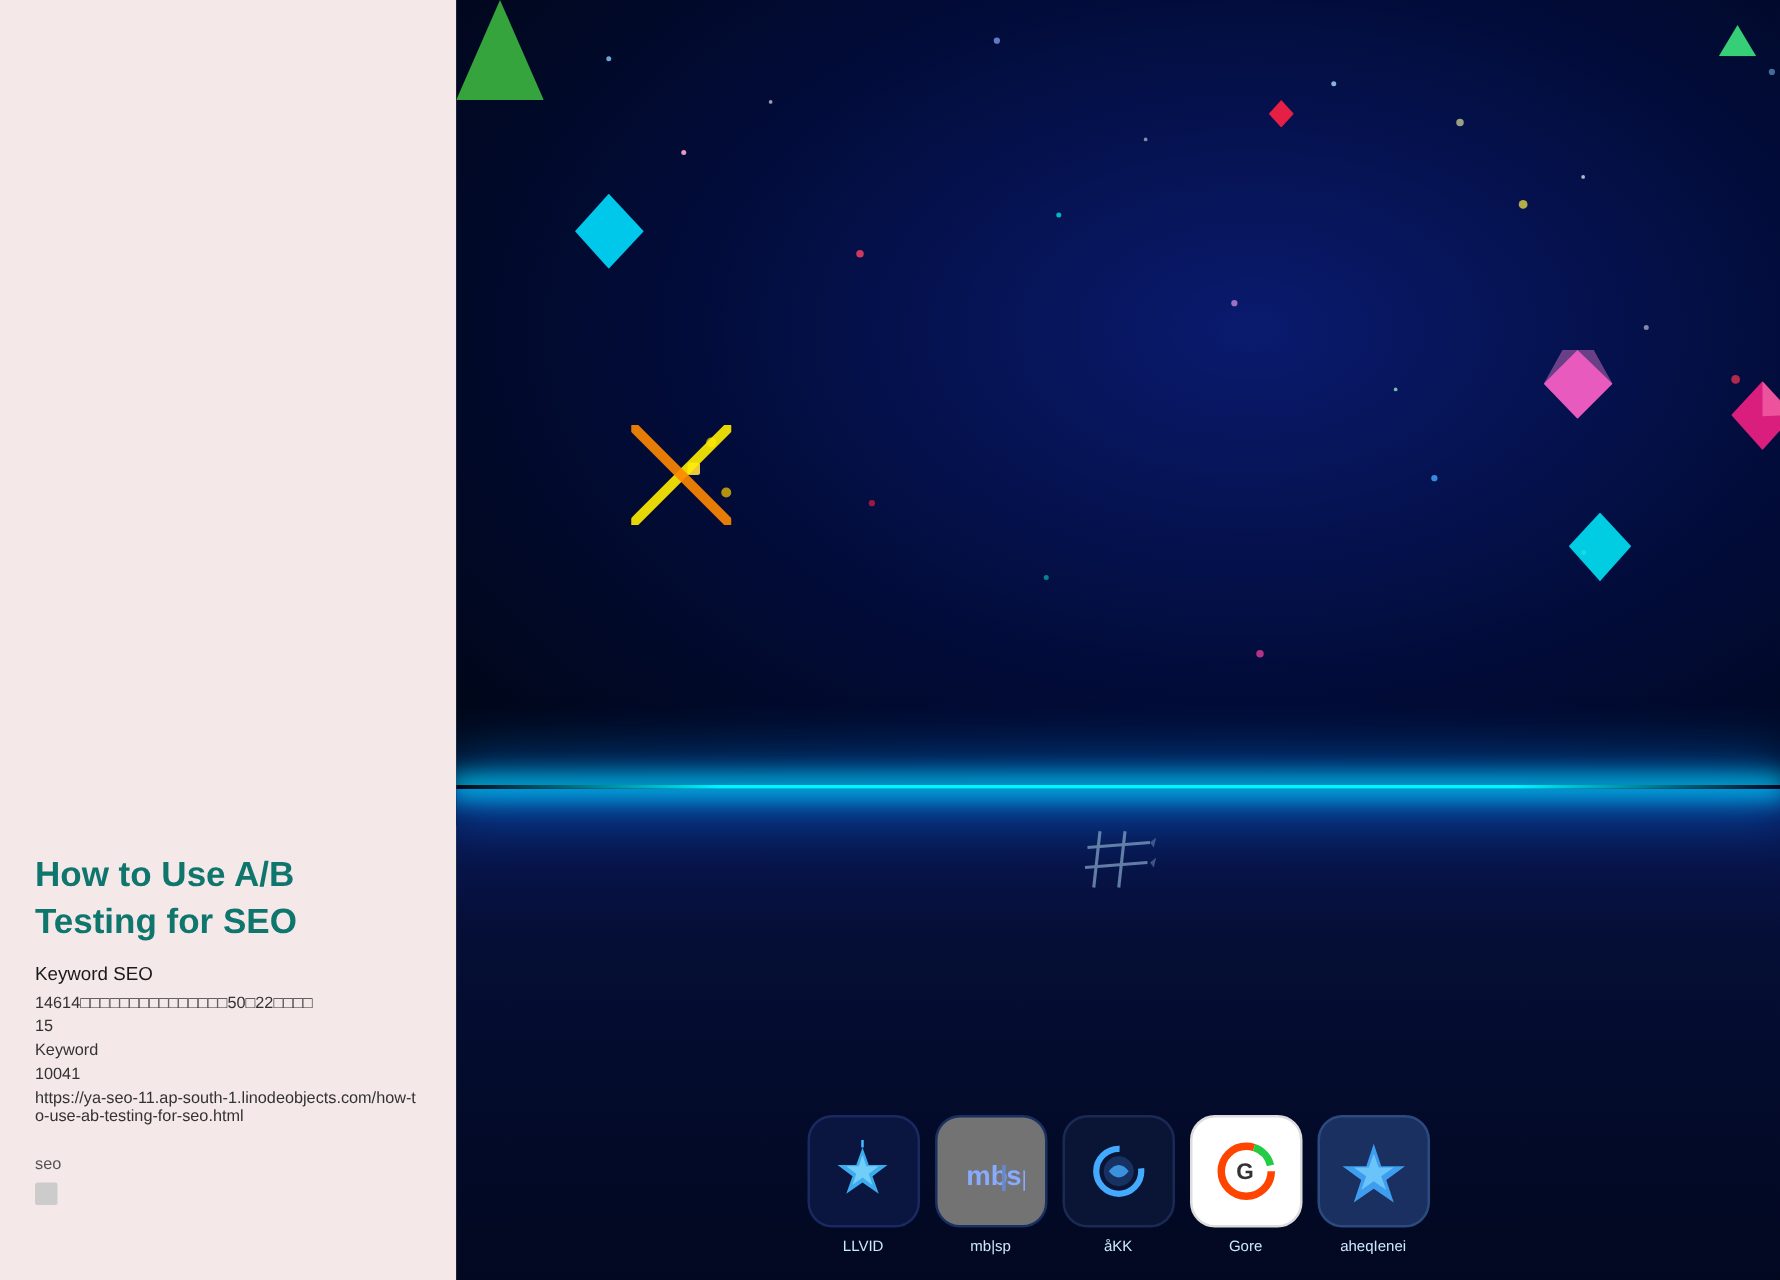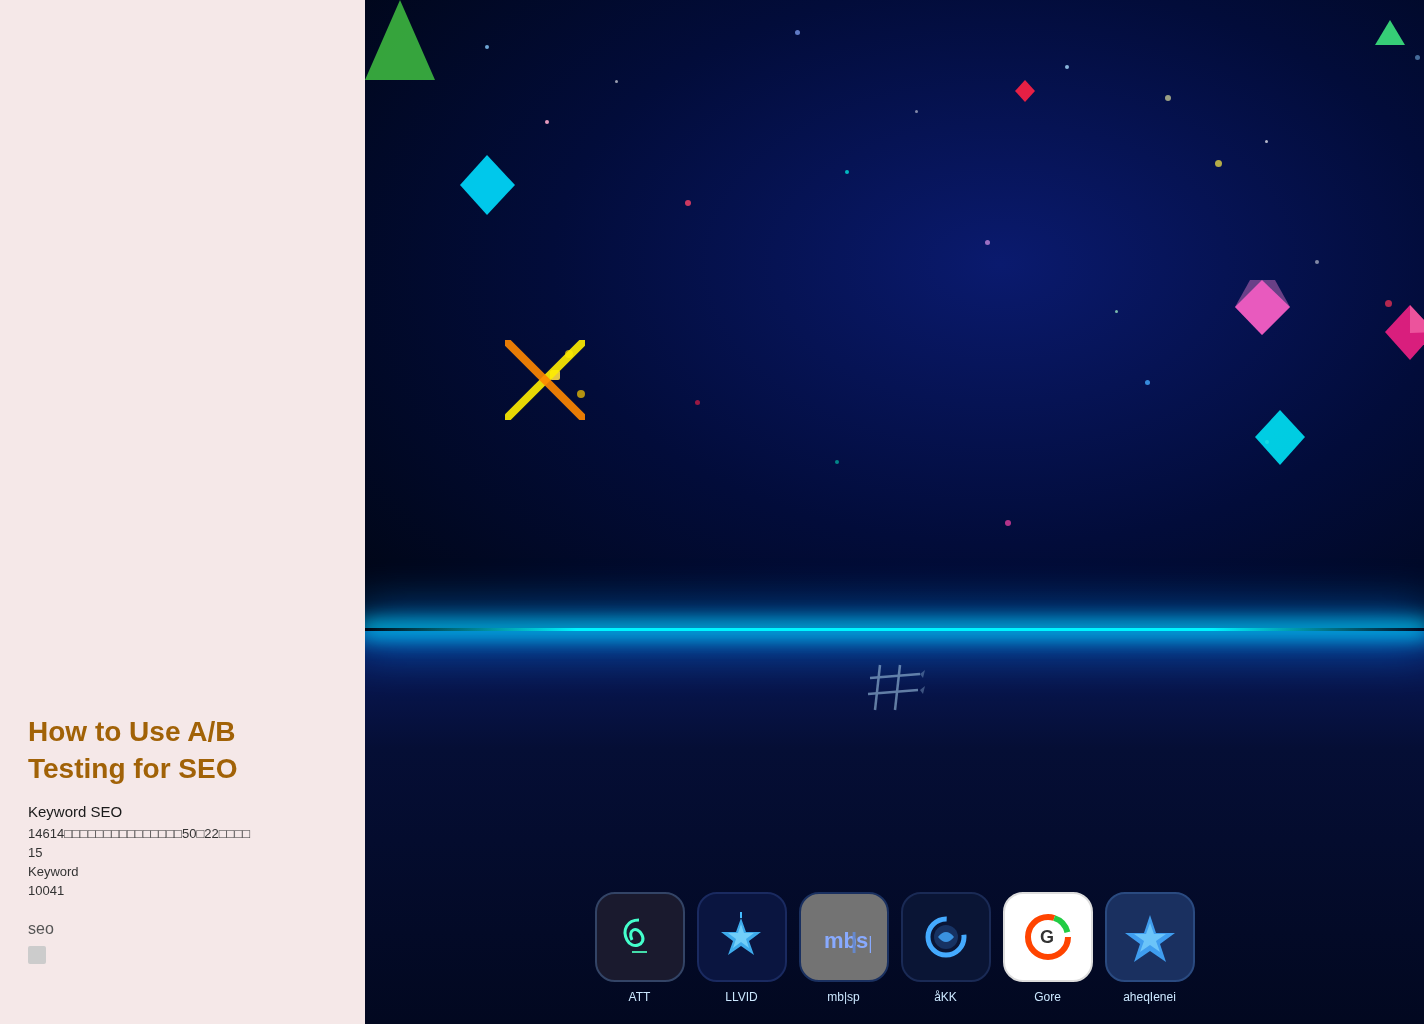--- a/index.html
+++ b/index.html
@@ -14,21 +14,21 @@
       padding: 30px 28px;
       display: flex;
       flex-direction: column;
       justify-content: flex-end;
       padding-bottom: 60px;
     }
 
     .article-title {
       font-size: 28px;
       font-weight: bold;
-      color: #a16207;
+      color: #0f766e;
       line-height: 1.3;
       margin-bottom: 16px;
     }
 
     .meta-label {
       font-size: 15px;
       font-weight: normal;
       color: #1a1a1a;
       margin-bottom: 6px;
     }
@@ -39,21 +39,21 @@
       margin-bottom: 4px;
       word-break: break-all;
     }
 
     .tags-section {
       margin-top: 18px;
     }
 
     .tag-item {
       display: inline-block;
-      font-size: 16px;
+      font-size: 13px;
       color: #555;
       margin-right: 6px;
       margin-bottom: 4px;
     }
 
     .tag-icon {
       display: inline-block;
       width: 18px;
       height: 18px;
       background: #ccc;
@@ -175,20 +175,21 @@
 </head>
 <body>
 
 <div id="left-panel">
   <h1 class="article-title">How to Use A/B Testing for SEO</h1>
   <p class="meta-label">Keyword SEO</p>
   <p class="meta-value">14614□□□□□□□□□□□□□□□50□22□□□□</p>
   <p class="meta-value">15</p>
   <p class="meta-value">Keyword</p>
   <p class="meta-value">10041</p>
+  <p class="meta-value">https://ya-seo-11.ap-south-1.linodeobjects.com/how-to-use-ab-testing-for-seo.html</p>
   <div class="tags-section">
     <span class="tag-item">seo</span>
     <br>
     <span class="tag-icon"></span>
   </div>
 </div>
 
 <div id="right-panel">
 
   <div class="space-bg"></div>
@@ -267,30 +268,20 @@
       <line x1="3" y1="34" x2="53" y2="30" stroke="#88aacc" stroke-width="2.5"></line>
 
       <polygon points="55,14 60,10 58,18" fill="#88aacc" opacity="0.6"></polygon>
       <polygon points="55,30 60,26 58,34" fill="#88aacc" opacity="0.6"></polygon>
     </svg>
   </div>
 
   <div class="app-icons-row">
 
 
-    <div class="app-icon-item">
-      <div class="app-icon-box icon-att" style="background:#1a1a2e;border:2px solid #334466;">
-        <svg width="55" height="55" viewBox="0 0 55 55">
-
-          <path d="M27,10 C15,10 10,20 15,30 C20,40 35,35 30,25 C25,15 15,20 20,30" stroke="#44ffcc" stroke-width="3" fill="none"></path>
-          <line x1="20" y1="42" x2="35" y2="42" stroke="#44ddaa" stroke-width="2"></line>
-        </svg>
-      </div>
-      <span class="app-icon-label">ATT</span>
-    </div>
 
 
     <div class="app-icon-item">
       <div class="app-icon-box icon-llvid" style="background:#0a1540;border:2px solid #1a2a60;">
         <svg width="55" height="55" viewBox="0 0 55 55">
 
           <polygon points="27,8 32,22 47,22 35,31 40,45 27,36 14,45 19,31 7,22 22,22" fill="#44bbff" opacity="0.9"></polygon>
           <polygon points="27,14 30,23 40,23 32,29 35,38 27,32 19,38 22,29 14,23 24,23" fill="#88ddff" opacity="0.7"></polygon>
           <line x1="27" y1="2" x2="27" y2="8" stroke="#44bbff" stroke-width="2"></line>
         </svg>

